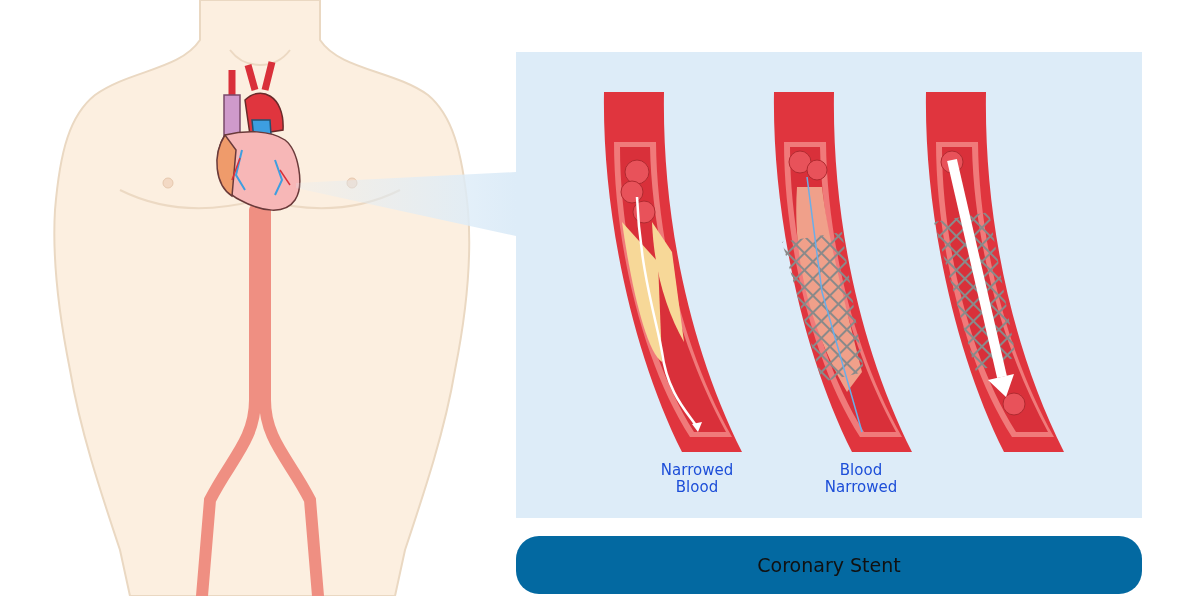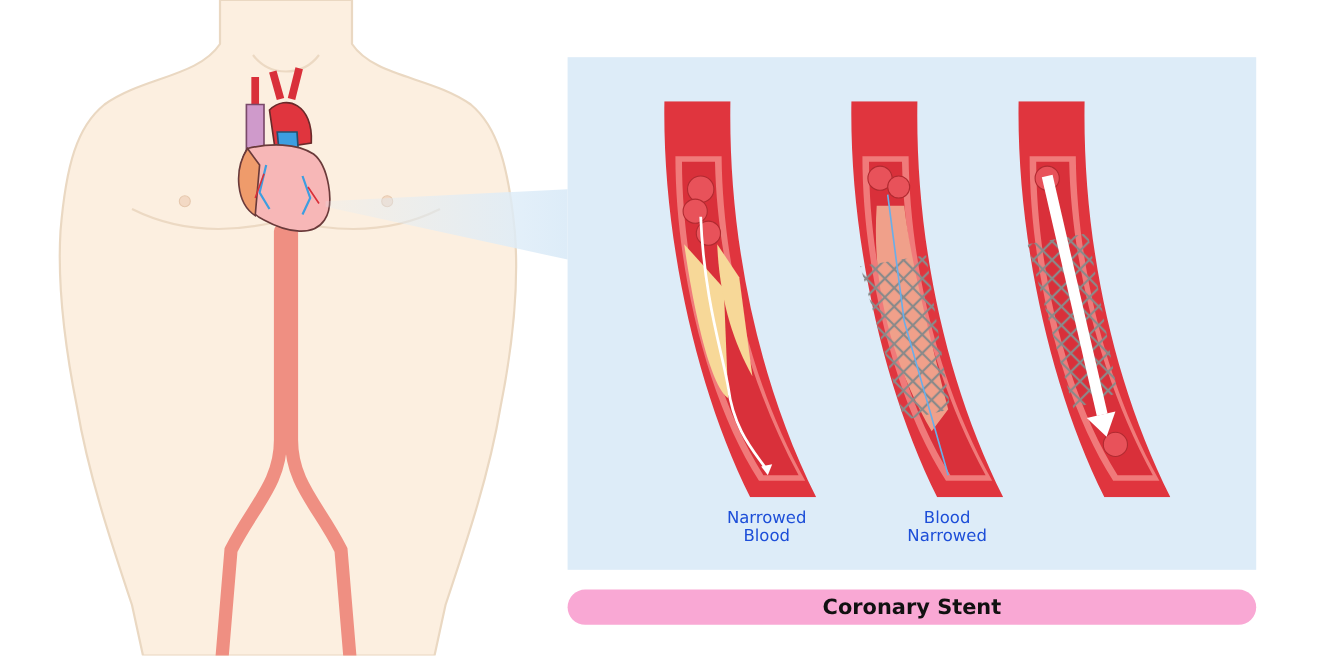--- a/index.html
+++ b/index.html
@@ -2,21 +2,21 @@
 <html><head>
 <meta charset="utf-8">
 <style>
   html, body { margin:0; padding:0; background:#ffffff; }
   body { width:1200px; height:596px; position:relative; overflow:hidden; font-family:"DejaVu Sans", sans-serif; }
   .body-figure { position:absolute; left:0; top:0; width:520px; height:596px; }
   .panel { position:absolute; left:516px; top:52px; width:626px; height:466px; background:#ddecf8; }
   .artery { position:absolute; top:40px; width:150px; height:360px; }
   .artery svg { width:100%; height:100%; }
   .label { position:absolute; top:410px; width:160px; text-align:center; color:#1d4ed8; font-size:15px; line-height:17px; }
-  .caption-bar { position:absolute; left:516px; top:536px; width:626px; height:32px; background:#f9a8d4; border-radius:23px; display:flex; align-items:center; justify-content:center;font-weight:bold; }
+  .caption-bar { position:absolute; left:516px; top:536px; width:626px; height:58px; background:#0369a1; border-radius:23px; display:flex; align-items:center; justify-content:center; }
   .caption-bar span { font-size:19px; color:#111; }
   .beam { position:absolute; left:0; top:0; width:1200px; height:596px; pointer-events:none; }
 </style>
 </head>
 <body>
 
 <svg class="body-figure" viewBox="0 0 520 596">
 
   <path d="M200,0 L200,40 C180,70 130,70 95,95 C70,115 60,150 55,210 C52,260 60,320 70,370 C80,430 100,490 120,550 L130,596 L395,596 L405,550 C425,490 445,430 455,370 C465,320 472,260 468,210 C462,150 452,115 428,95 C393,70 340,70 320,40 L320,0 Z" fill="#fcefe0" stroke="#ead8c2" stroke-width="2"></path>
 

